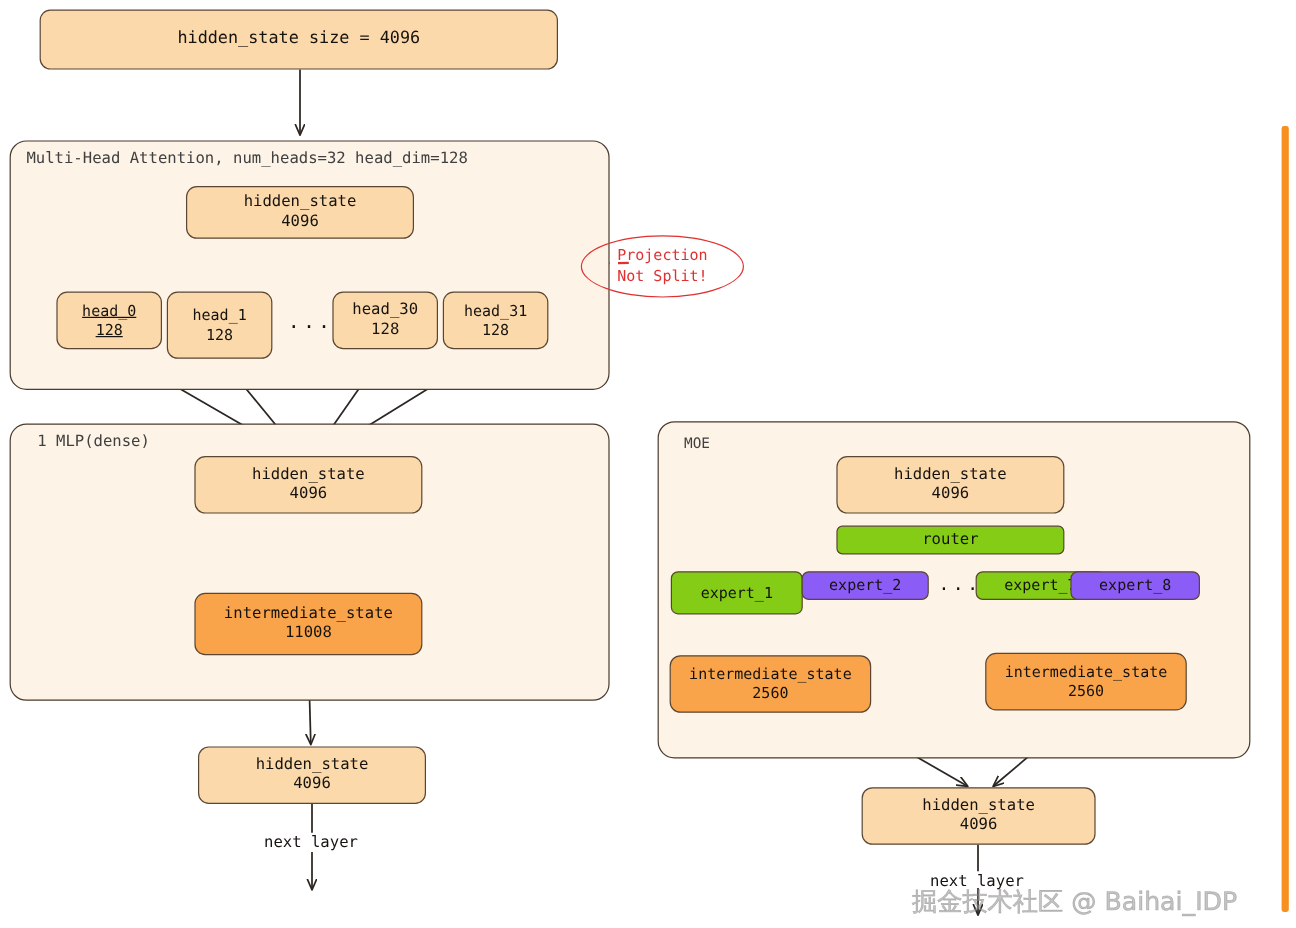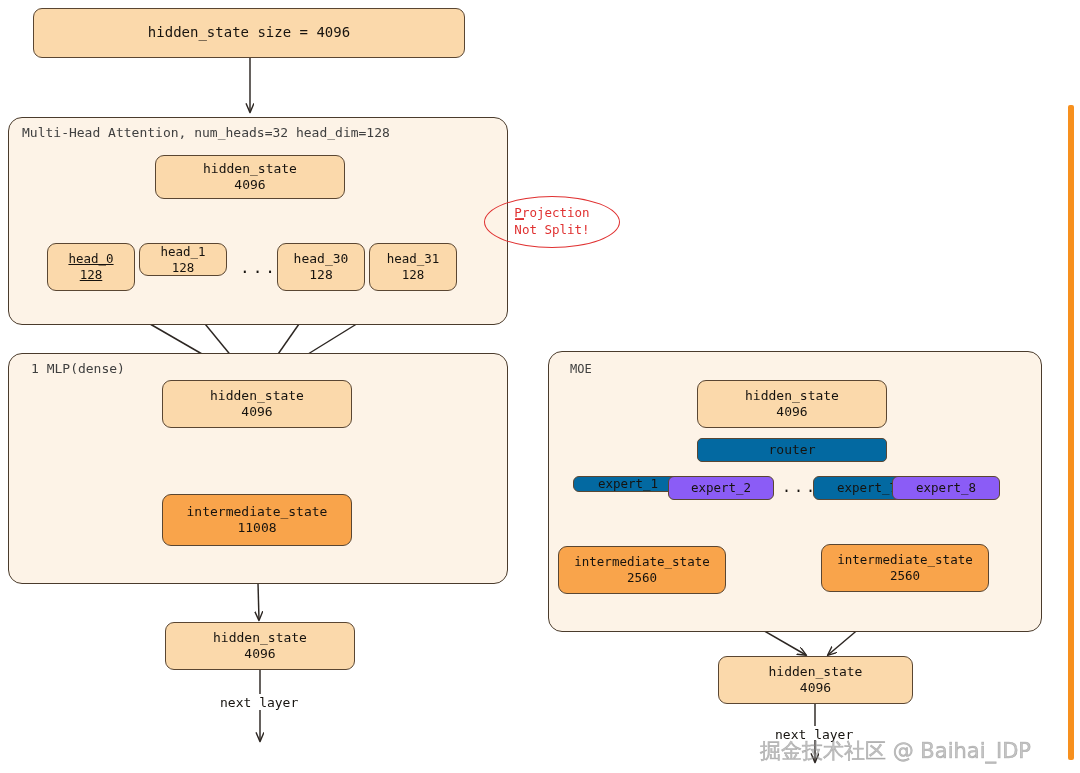--- a/index.html
+++ b/index.html
@@ -7,21 +7,21 @@
        font-family:"DejaVu Sans Mono","Liberation Mono",monospace;}
   #stage{position:absolute;left:0;top:0;width:1080px;height:773px;}
   svg.layer{position:absolute;left:0;top:0;width:1080px;height:773px;overflow:visible;}
   .node{position:absolute;box-sizing:border-box;display:flex;flex-direction:column;
         align-items:center;justify-content:center;text-align:center;
         border:1.6px solid #5a4632;border-radius:9px;color:#16130f;}
   .node .l1{line-height:1.25;}
   .node .l2{line-height:1.25;}
   .fill-light{background:#FBD9AB;}
   .fill-dark{background:#F9A44B;}
-  .fill-white{background:#0369a1;}
+  .fill-white{background:#84cc16;}
   .fill-blue{background:#8b5cf6;}
   .container{position:absolute;box-sizing:border-box;background:#FDF3E7;
              border:1.6px solid #4a3b2c;border-radius:14px;}
   .ctitle{position:absolute;color:#404040;white-space:nowrap;}
   .plain{position:absolute;color:#16130f;white-space:nowrap;}
   .dots{position:absolute;color:#16130f;letter-spacing:3px;white-space:nowrap;}
   .accentbar{position:absolute;background:#F7901E;border-radius:2px;}
   .wm{position:absolute;white-space:nowrap;color:rgba(150,150,150,0.55);
       font-family:"DejaVu Sans","Liberation Sans",sans-serif;
       -webkit-text-stroke:0.6px rgba(120,120,120,0.45);}
@@ -85,21 +85,21 @@
 
   <div class="node fill-light" style="left:155px;top:155px;width:190px;height:44px;font-size:13px;">
     <span class="l1">hidden_state</span>
     <span class="l2">4096</span>
   </div>
 
   <div class="node fill-light" style="left:47px;top:243px;width:88px;height:48px;font-size:12.5px;text-decoration:underline;">
     <span class="l1">head_0</span>
     <span class="l2">128</span>
   </div>
-  <div class="node fill-light" style="left:139px;top:243px;width:88px;height:33px;font-size:12.5px;">
+  <div class="node fill-light" style="left:139px;top:243px;width:88px;height:56px;font-size:12.5px;">
     <span class="l1">head_1</span>
     <span class="l2">128</span>
   </div>
   <div class="dots" style="left:240px;top:258px;font-size:16px;">...</div>
   <div class="node fill-light" style="left:277px;top:243px;width:88px;height:48px;font-size:13px;">
     <span class="l1">head_30</span>
     <span class="l2">128</span>
   </div>
   <div class="node fill-light" style="left:369px;top:243px;width:88px;height:48px;font-size:12.5px;">
     <span class="l1">head_31</span>
@@ -136,21 +136,21 @@
 
   <div class="node fill-light" style="left:697px;top:380px;width:190px;height:48px;font-size:13px;">
     <span class="l1">hidden_state</span>
     <span class="l2">4096</span>
   </div>
 
   <div class="node fill-white" style="left:697px;top:438px;width:190px;height:24px;font-size:13px;border-radius:5px;">
     <span class="l1">router</span>
   </div>
 
-  <div class="node fill-white" style="left:559px;top:476px;width:110px;height:16px;font-size:12.5px;border-radius:6px;margin-left:14px;">
+  <div class="node fill-white" style="left:559px;top:476px;width:110px;height:36px;font-size:12.5px;border-radius:6px;">
     <span class="l1">expert_1</span>
   </div>
   <div class="node fill-blue" style="left:668px;top:476px;width:106px;height:24px;font-size:12.5px;border-radius:6px;">
     <span class="l1">expert_2</span>
   </div>
   <div class="dots" style="left:782px;top:478px;font-size:15px;">...</div>
   <div class="node fill-white" style="left:813px;top:476px;width:108px;height:24px;font-size:12.5px;border-radius:6px;">
     <span class="l1">expert_7</span>
   </div>
   <div class="node fill-blue" style="left:892px;top:476px;width:108px;height:24px;font-size:12.5px;border-radius:6px;">

